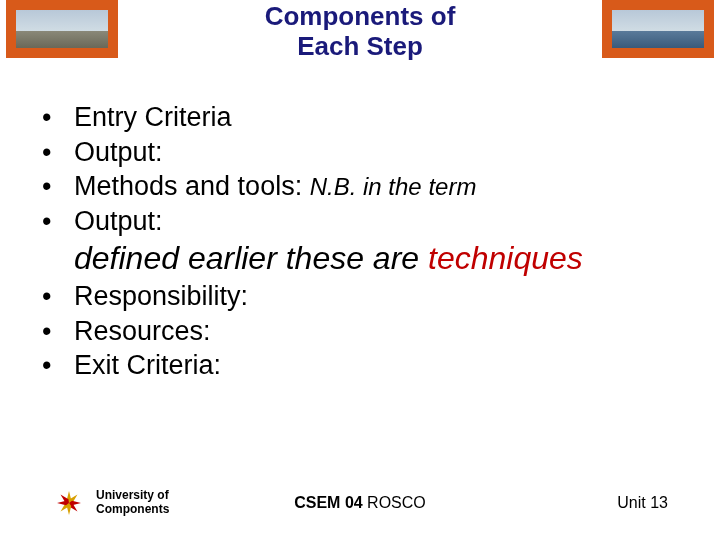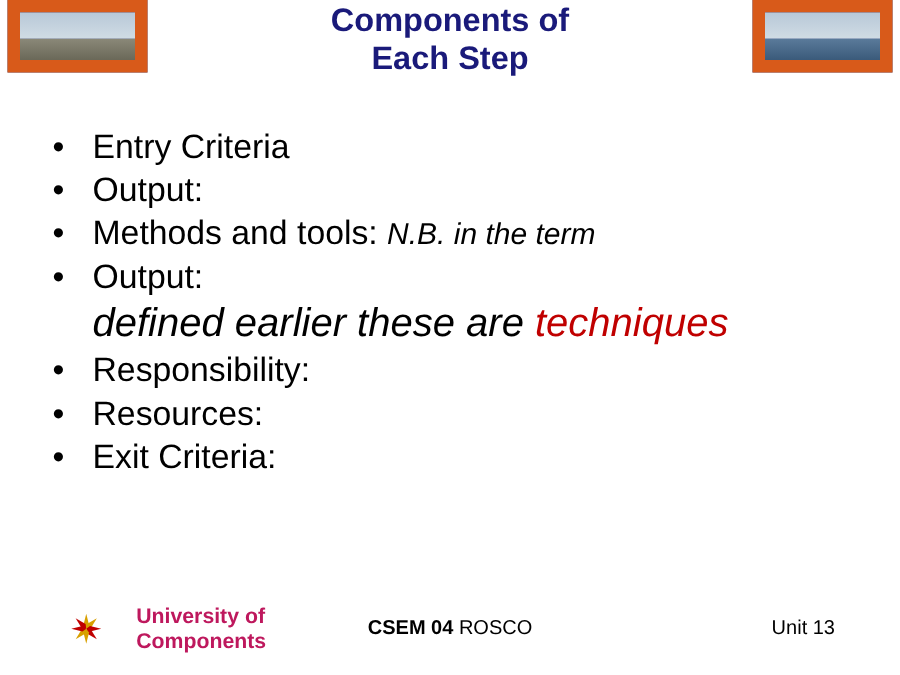--- a/index.html
+++ b/index.html
@@ -97,25 +97,25 @@
     display: flex;
     align-items: center;
   }
   .logo {
     margin-left: 54px;
     width: 30px;
     height: 30px;
     flex: none;
   }
   .uni {
-    margin-left: 25px;
-    font-size: 17px;
+    margin-left: 12px;
+    font-size: 12px;
     font-weight: bold;
     line-height: 1.15;
-    color: #be185d;
+    color: #000000;
     width: 120px;
   }
   .course {
     position: absolute;
     left: 50%;
     transform: translateX(-50%);
     font-size: 16px;
     color: #000;
   }
   .course .bold { font-weight: bold; }

